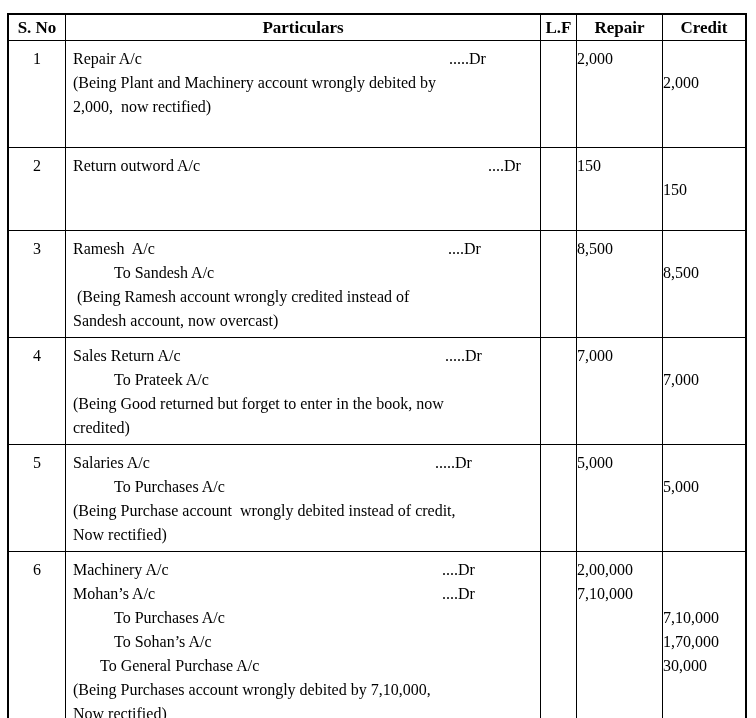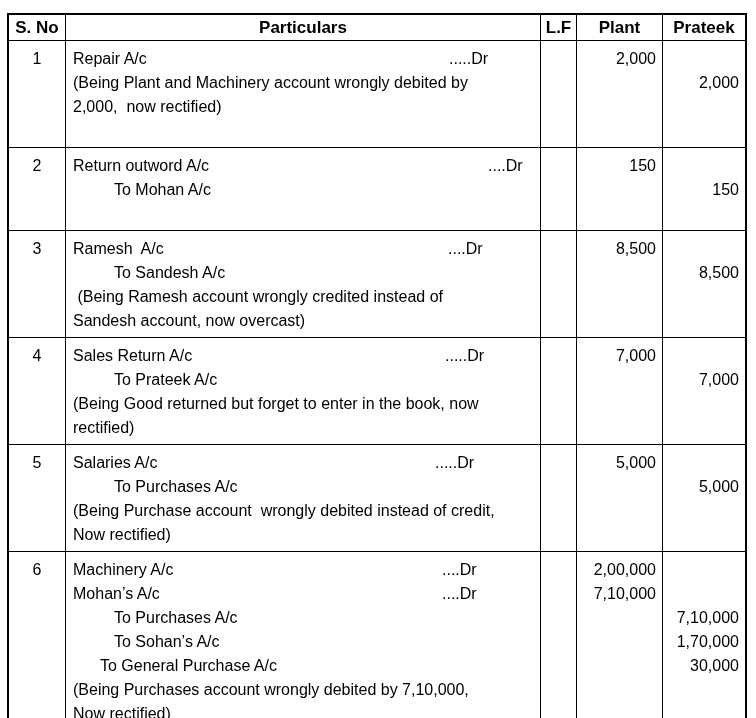--- a/index.html
+++ b/index.html
@@ -23,20 +23,21 @@
     top: 13px;
     width: 740px;
     border: 2px solid #000000;
     box-sizing: border-box;
     background: #ffffff;
   }
   .row {
     display: grid;
     grid-template-columns: 57px 475px 36px 86px 82px;
     border-bottom: 1px solid #000000;
+    font-family: Liberation Serif, serif;
   }
   .row:last-child { border-bottom: none; }
   #tbody .row:last-child { border-bottom: none; }
   .cell {
     border-right: 1px solid #000000;
     box-sizing: border-box;
     overflow: hidden;
   }
   .cell:last-child { border-right: none; }
   
@@ -66,35 +67,35 @@
     white-space: pre;
   }
   .ind0 { padding-left: 0; }
   .ind1 { padding-left: 41px; }
   .ind2 { padding-left: 27px; }
   .dr {
     position: absolute;
     top: 0;
     white-space: pre;
   }
-  .amount { text-align: right; padding-right: 6px; }
+  .amount { padding-right: 6px; }
   .amount .line { white-space: pre; }
   .lf { }
 </style>
 </head>
 <body>
 
 <div class="page">
   <div class="journal-table">
     <div class="row head">
       <div class="cell sno">S. No</div>
       <div class="cell particulars">Particulars</div>
       <div class="cell lf">L.F</div>
-      <div class="cell debit">Plant</div>
-      <div class="cell credit">Prateek</div>
+      <div class="cell debit">Repair</div>
+      <div class="cell credit">Credit</div>
     </div>
     <div id="tbody">
         <div class="row entry">
           <div class="cell sno">1</div>
           <div class="cell particulars">
             <div class="line ind0">Repair A/c<span class="dr" style="left: 376px;">.....Dr</span></div>
             <div class="line ind0">(Being Plant and Machinery account wrongly debited by</div>
             <div class="line ind0">2,000,  now rectified)</div>
           </div>
           <div class="cell lf"></div>
@@ -108,21 +109,20 @@
             <div class="line">&nbsp;</div>
             <div class="line">2,000</div>
             <div class="line">&nbsp;</div>
             <div class="line">&nbsp;</div>
           </div>
         </div>
         <div class="row entry">
           <div class="cell sno">2</div>
           <div class="cell particulars">
             <div class="line ind0">Return outword A/c<span class="dr" style="left: 415px;">....Dr</span></div>
-            <div class="line ind1">To Mohan A/c</div>
           </div>
           <div class="cell lf"></div>
           <div class="cell amount debit">
             <div class="line">150</div>
             <div class="line">&nbsp;</div>
             <div class="line">&nbsp;</div>
           </div>
           <div class="cell amount credit">
             <div class="line">&nbsp;</div>
             <div class="line">150</div>
@@ -150,21 +150,21 @@
             <div class="line">&nbsp;</div>
             <div class="line">&nbsp;</div>
           </div>
         </div>
         <div class="row entry">
           <div class="cell sno">4</div>
           <div class="cell particulars">
             <div class="line ind0">Sales Return A/c<span class="dr" style="left: 372px;">.....Dr</span></div>
             <div class="line ind1">To Prateek A/c</div>
             <div class="line ind0">(Being Good returned but forget to enter in the book, now</div>
-            <div class="line ind0">rectified)</div>
+            <div class="line ind0">credited)</div>
           </div>
           <div class="cell lf"></div>
           <div class="cell amount debit">
             <div class="line">7,000</div>
             <div class="line">&nbsp;</div>
             <div class="line">&nbsp;</div>
             <div class="line">&nbsp;</div>
           </div>
           <div class="cell amount credit">
             <div class="line">&nbsp;</div>

